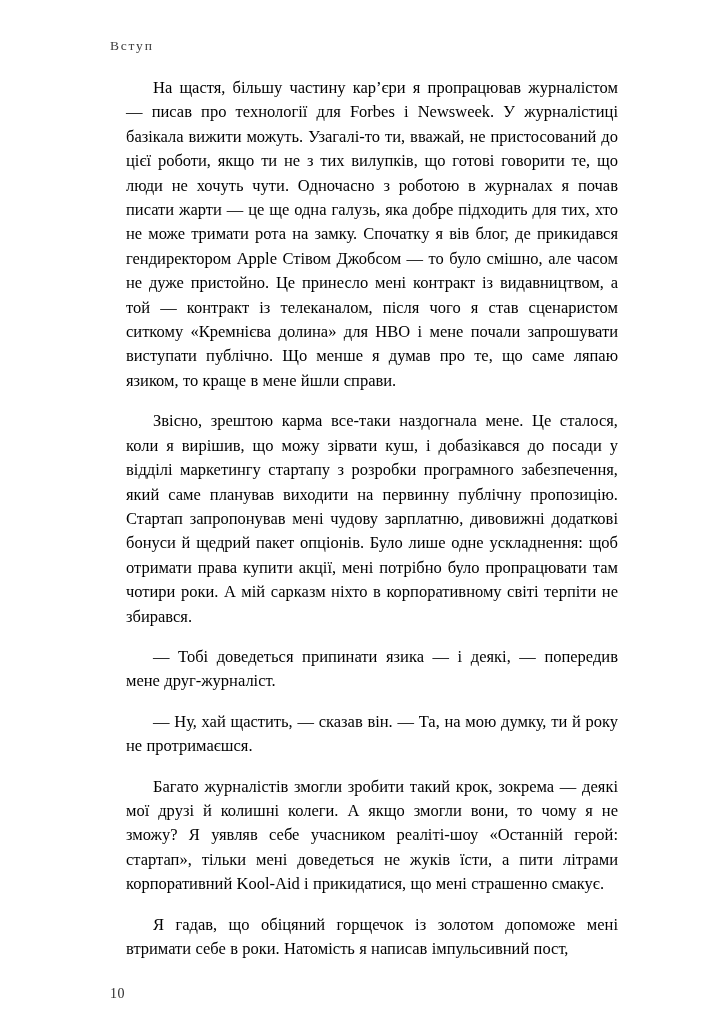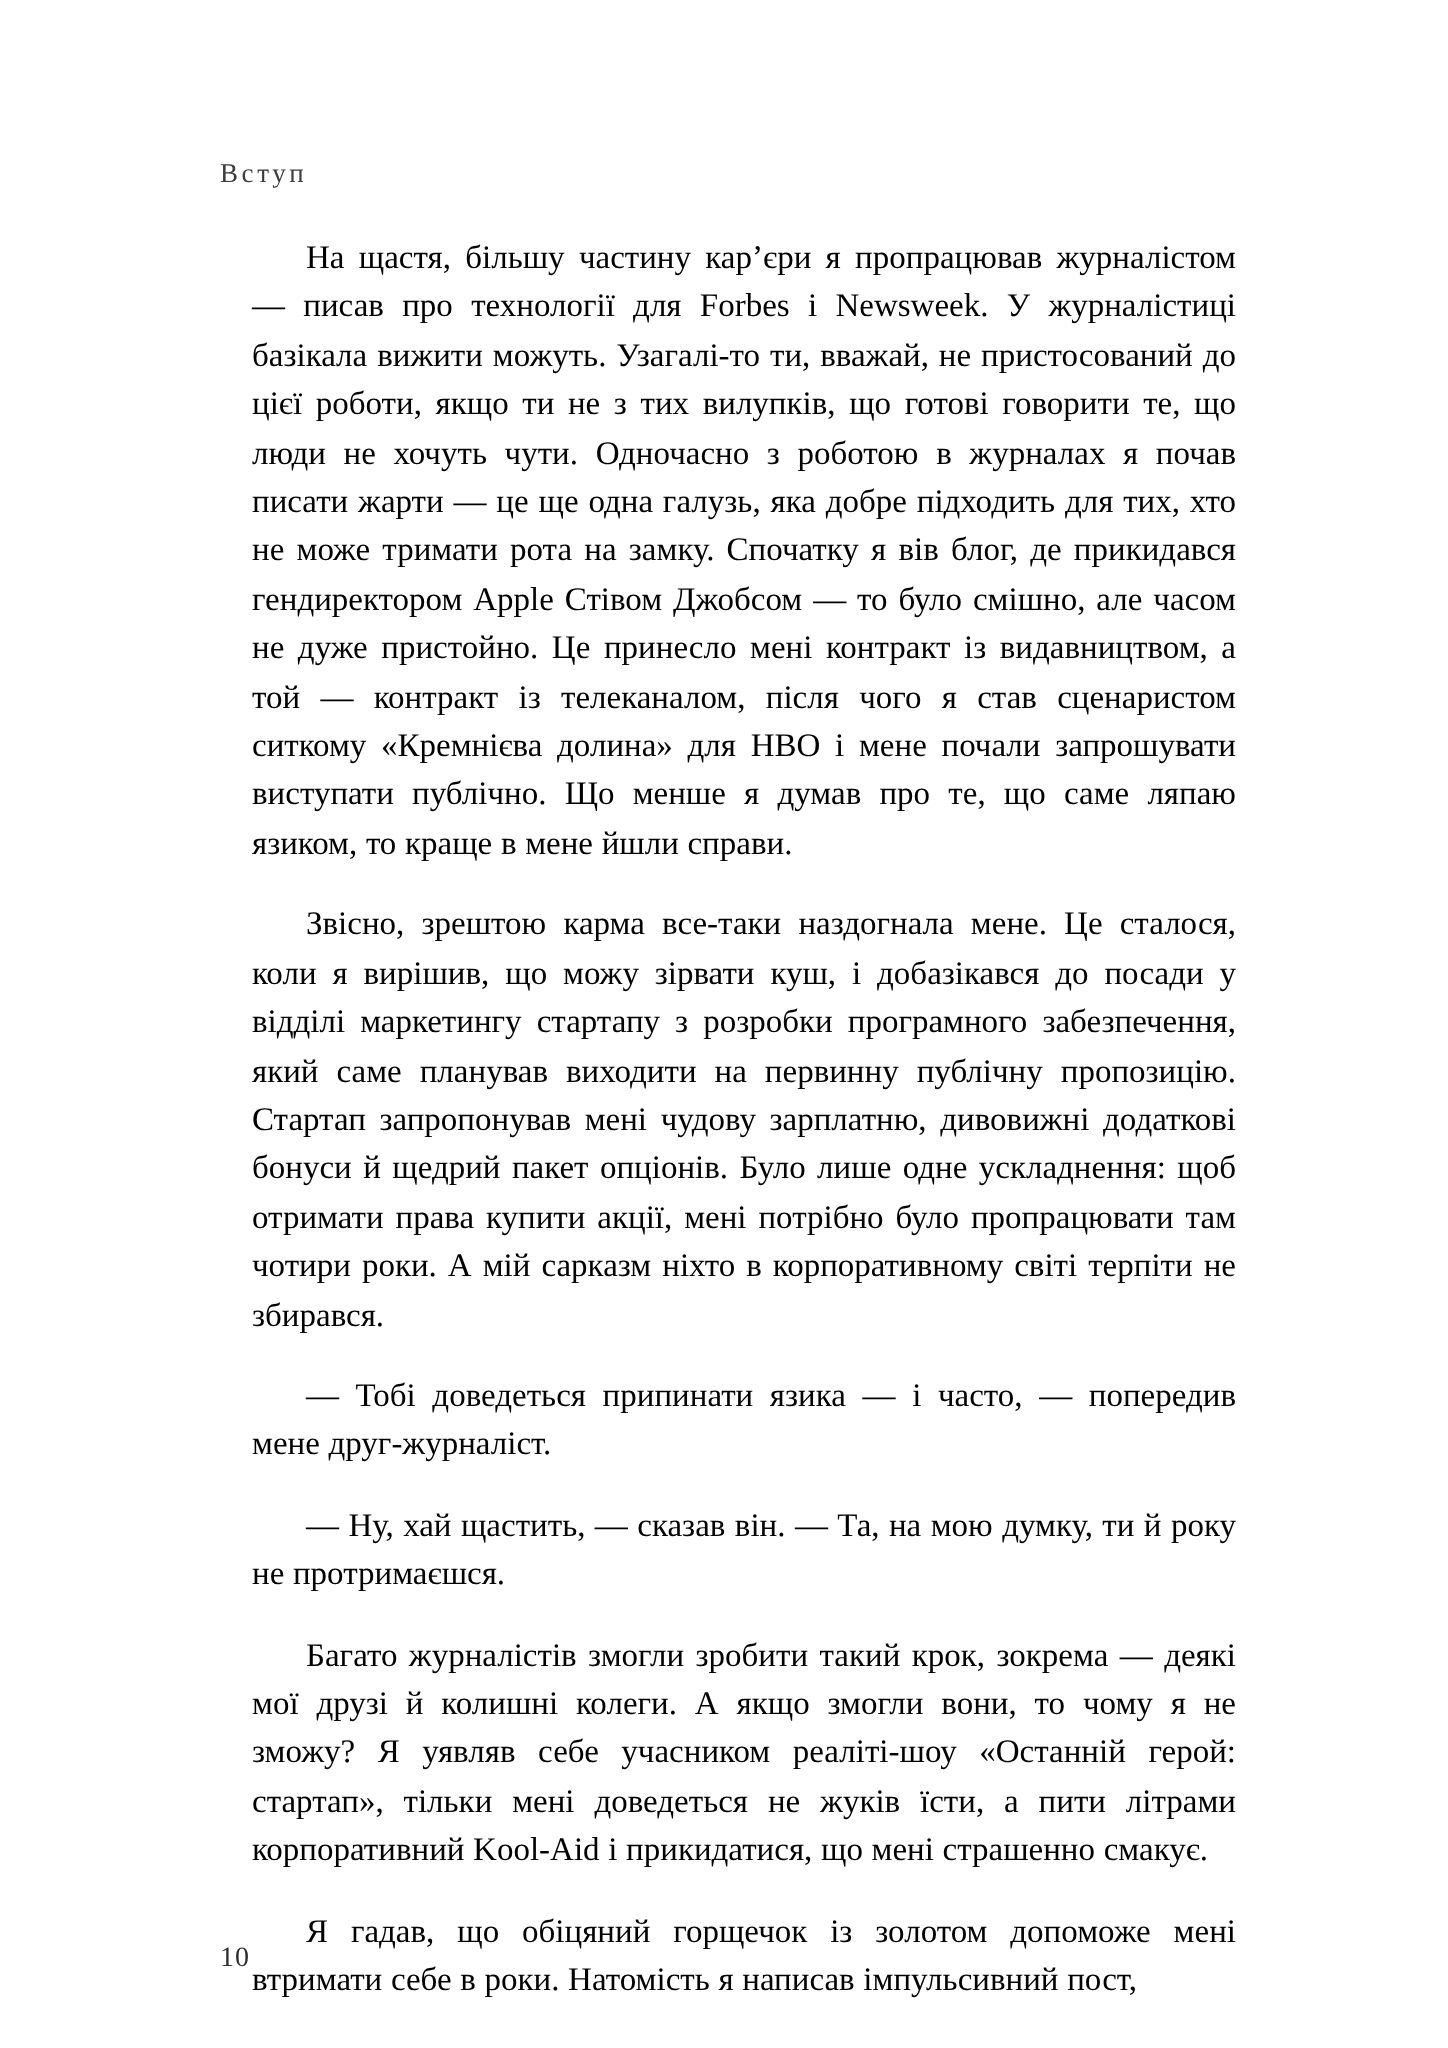--- a/index.html
+++ b/index.html
@@ -12,21 +12,21 @@
     width: 724px;
     height: 1024px;
     overflow: hidden;
     font-family: "Liberation Serif", "DejaVu Serif", serif;
     color: #1c1c1c;
   }
   .page {
     position: relative;
     width: 724px;
     height: 1024px;
-    padding: 79px 90px 0 110px;
+    padding: 38px 90px 0 110px;
     background: #ffffff;
   }
   .running-head {
     font-size: 13.5px;
     line-height: 16px;
     letter-spacing: 1.8px;
     color: #3d3d3d;
     margin: 0 0 22px 0;
   }
   .body-text p {
@@ -34,37 +34,37 @@
     text-indent: 27px;
     text-align: justify;
     font-size: 16.5px;
     line-height: 24.4px;
     color: #000000;
     word-spacing: 0.2px;
   }
   .page-number {
     position: absolute;
     left: 110px;
-    bottom: 36px;
+    bottom: 22px;
     font-size: 14px;
     color: #2e2e2e;
     letter-spacing: 0.5px;
   }
 </style>
 </head>
 <body>
 
 <div class="page">
 
   <div class="running-head">Вступ</div>
 
   <div class="body-text">
     <p>На щастя, більшу частину кар’єри я пропрацював журналістом — писав про технології для Forbes і Newsweek. У журналістиці базікала вижити можуть. Узагалі-то ти, вважай, не пристосований до цієї роботи, якщо ти не з тих вилупків, що готові говорити те, що люди не хочуть чути. Одночасно з роботою в журналах я почав писати жарти — це ще одна галузь, яка добре підходить для тих, хто не може тримати рота на замку. Спочатку я вів блог, де прикидався гендиректором Apple Стівом Джобсом — то було смішно, але часом не дуже пристойно. Це принесло мені контракт із видавництвом, а той — контракт із телеканалом, після чого я став сценаристом ситкому «Кремнієва долина» для HBO і мене почали запрошувати виступати публічно. Що менше я думав про те, що саме ляпаю язиком, то краще в мене йшли справи.</p>
     <p>Звісно, зрештою карма все-таки наздогнала мене. Це сталося, коли я вирішив, що можу зірвати куш, і добазікався до посади у відділі маркетингу стартапу з розробки програмного забезпечення, який саме планував виходити на первинну публічну пропозицію. Стартап запропонував мені чудову зарплатню, дивовижні додаткові бонуси й щедрий пакет опціонів. Було лише одне ускладнення: щоб отримати права купити акції, мені потрібно було пропрацювати там чотири роки. А мій сарказм ніхто в корпоративному світі терпіти не збирався.</p>
-    <p>— Тобі доведеться припинати язика — і часто, — попередив мене друг-журналіст.</p>
+    <p>— Тобі доведеться припинати язика — і деякі, — попередив мене друг-журналіст.</p>
     <p>— Ну, хай щастить, — сказав він. — Та, на мою думку, ти й року не протримаєшся.</p>
     <p>Багато журналістів змогли зробити такий крок, зокрема — деякі мої друзі й колишні колеги. А якщо змогли вони, то чому я не зможу? Я уявляв себе учасником реаліті-шоу «Останній герой: стартап», тільки мені доведеться не жуків їсти, а пити літрами корпоративний Kool-Aid і прикидатися, що мені страшенно смакує.</p>
     <p>Я гадав, що обіцяний горщечок із золотом допоможе мені втримати себе в роки. Натомість я написав імпульсивний пост,</p>
   </div>
 
   <div class="page-number">10</div>
 
 </div>
 
 </body></html>

